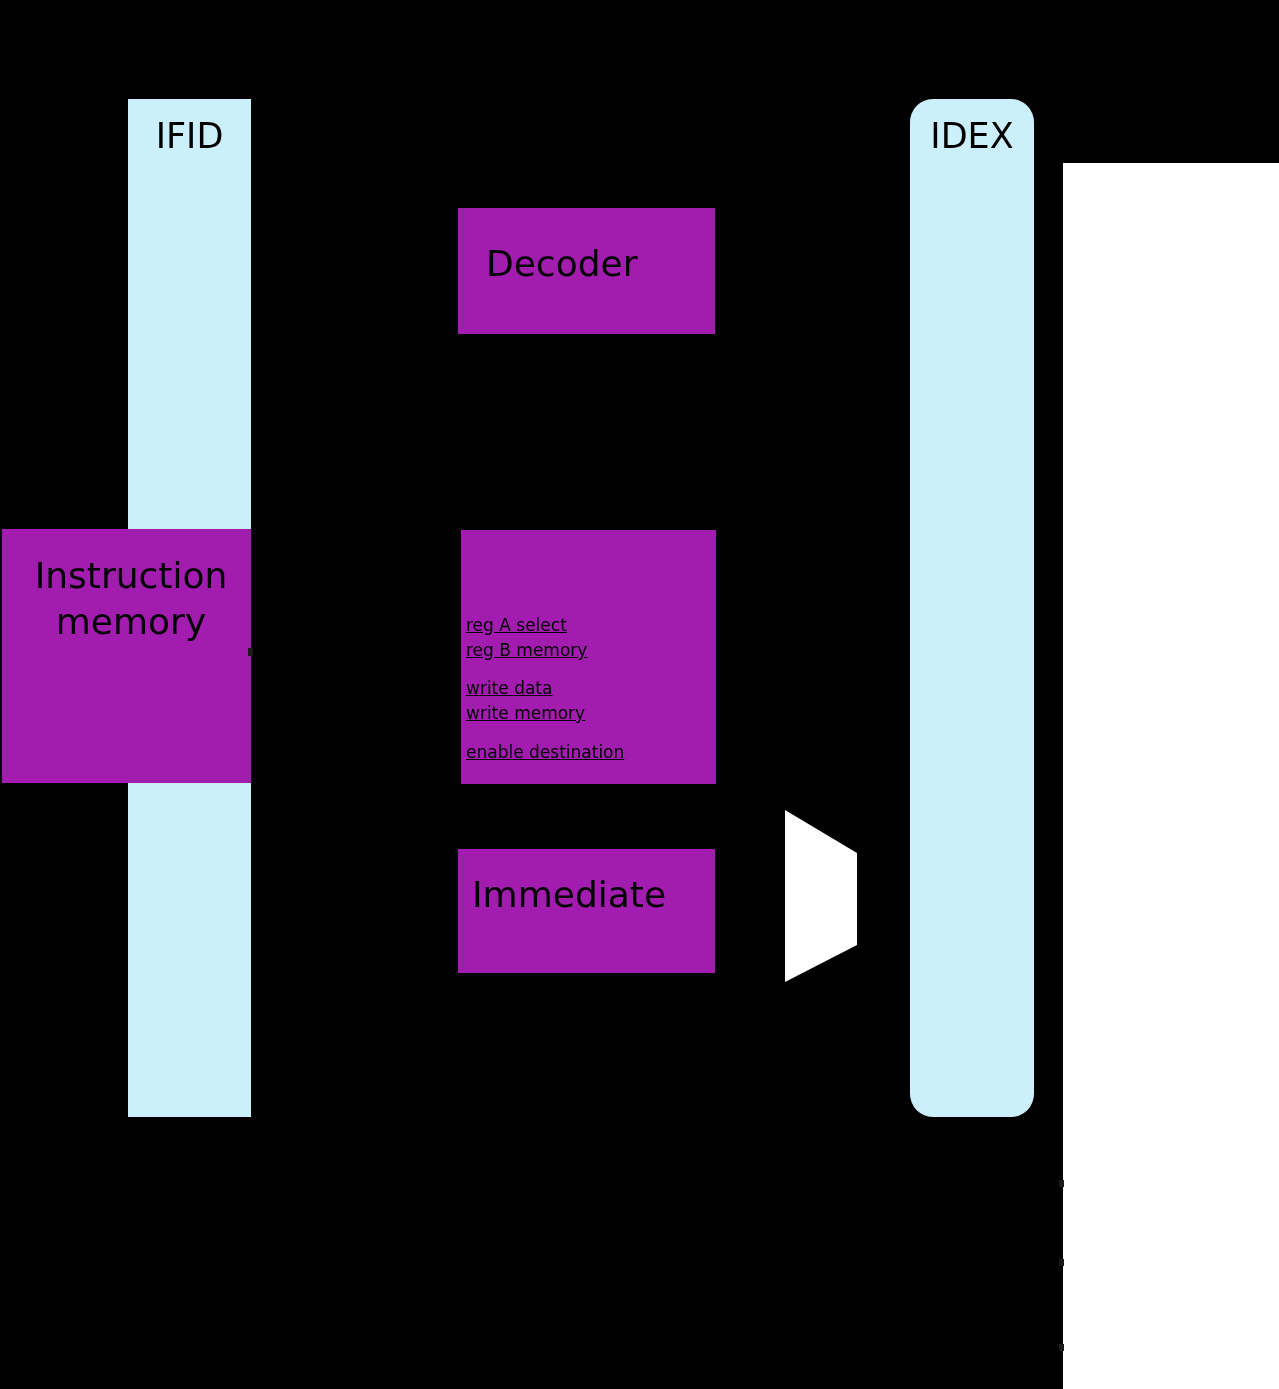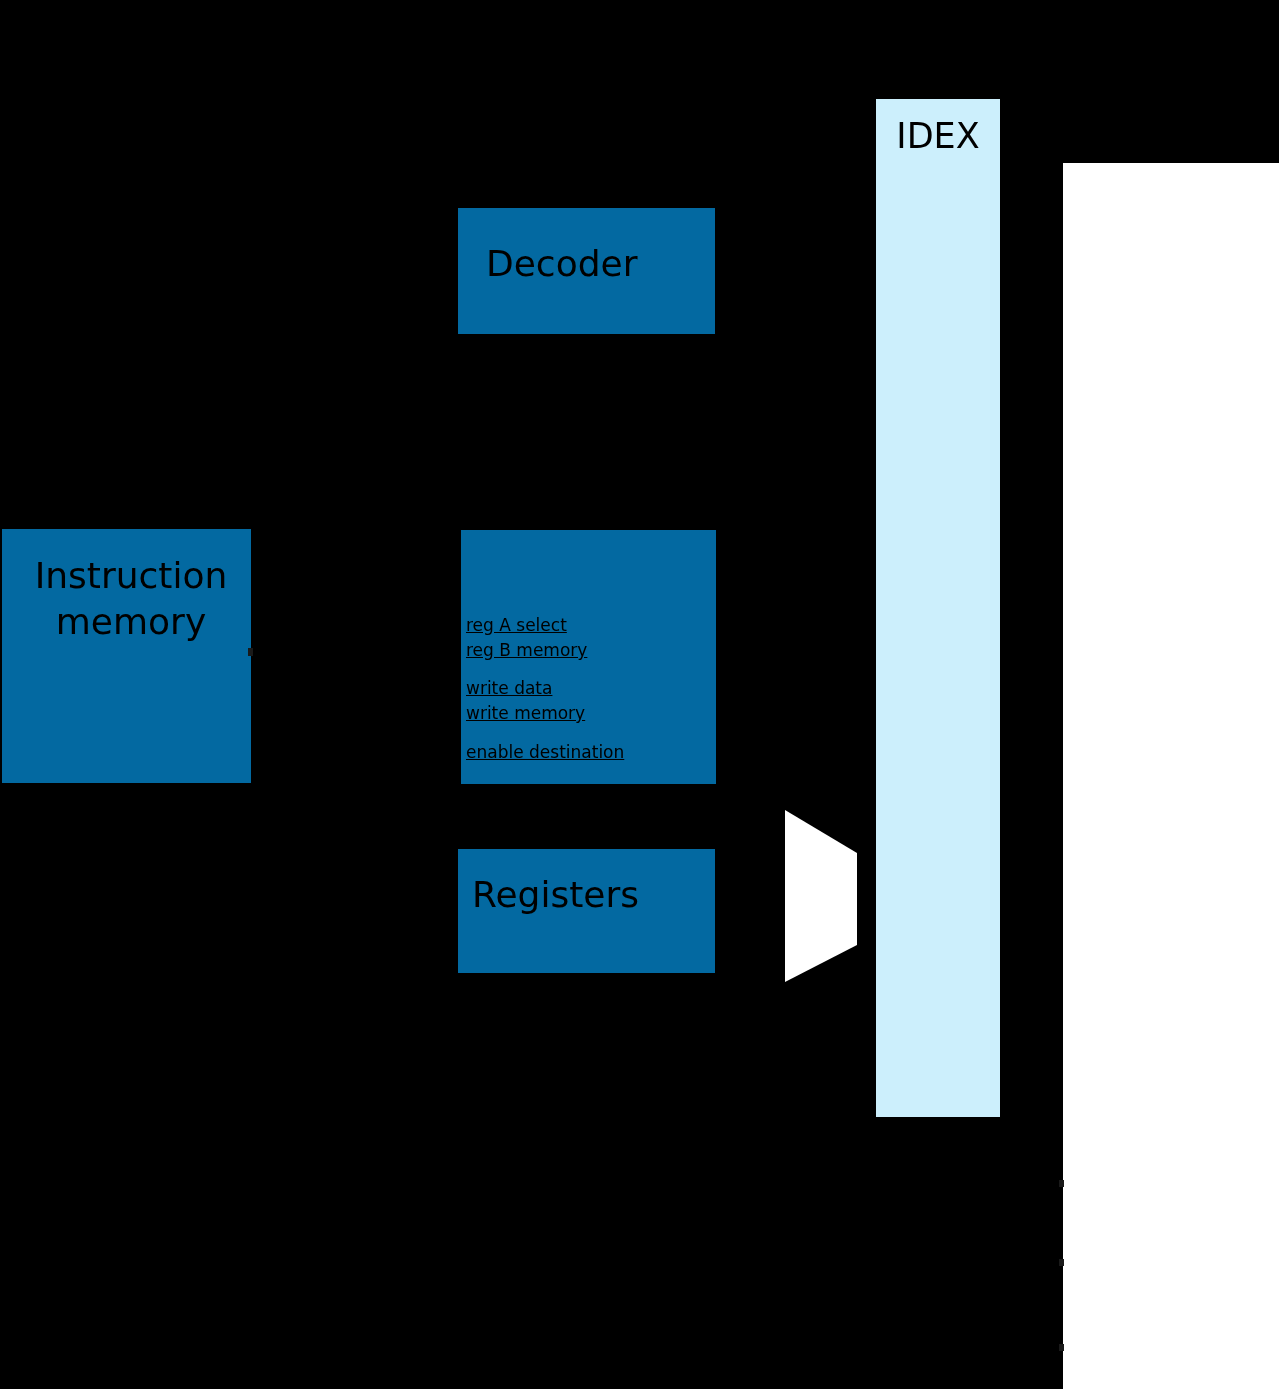--- a/index.html
+++ b/index.html
@@ -38,21 +38,21 @@
     text-align: center;
     color: #000000;
     font-size: 35px;
     line-height: 42px;
     white-space: nowrap;
   }
 
   
   .unit-box {
     position: absolute;
-    background: #0369a1;
+    background: #a21caf;
     box-sizing: border-box;
   }
   .unit-title {
     position: absolute;
     color: #000000;
     font-size: 36px;
     line-height: 44px;
     white-space: nowrap;
   }
   .unit-title.two-line {
@@ -85,22 +85,25 @@
     background: #1a1a1a;
   }
 </style>
 </head>
 <body>
 
 <div id="canvas">
 
   <div class="white-panel" style="left:1063px; top:163px; width:216px; height:1226px;"></div>
 
+  <div class="pipe-bar" style="left:128px; top:99px; width:123px; height:1018px;">
+    <span class="bar-label">IFID</span>
+  </div>
 
-  <div class="pipe-bar" style="left:876px; top:99px; width:124px; height:1018px;">
+  <div class="pipe-bar" style="left:910px; top:99px; width:124px; height:1018px;border-radius:23px;">
     <span class="bar-label">IDEX</span>
   </div>
 
   <div class="unit-box" style="left:2px; top:529px; width:249px; height:254px;text-align:center;">
     <span class="unit-title two-line" style="left:24px; top:24px; width:210px;">Instruction memory</span>
   </div>
   <div class="stub" style="left:248px; top:648px; width:5px; height:8px;"></div>
 
   <div class="unit-box" style="left:458px; top:208px; width:257px; height:126px;">
     <span class="unit-title" style="left:28px; top:34px;">Decoder</span>
@@ -110,21 +113,21 @@
     <div class="port-list" style="left:5px; top:83px;">
       <div class="port-line">reg A select</div>
       <div class="port-line">reg B memory</div>
       <div class="port-line gap-before">write data</div>
       <div class="port-line">write memory</div>
       <div class="port-line gap-big">enable destination</div>
     </div>
   </div>
 
   <div class="unit-box" style="left:458px; top:849px; width:257px; height:124px;">
-    <span class="unit-title" style="left:14px; top:24px;">Registers</span>
+    <span class="unit-title" style="left:14px; top:24px;">Immediate</span>
   </div>
 
   <div class="mux" style="left:783px; top:806px; width:80px; height:180px;">
     <svg width="80" height="180" viewBox="0 0 80 180">
       <polygon points="2,4 74,47 74,139 2,176" fill="#ffffff"></polygon>
     </svg>
   </div>
 
   <div class="stub" style="left:1059px; top:1180px; width:5px; height:7px;"></div>
   <div class="stub" style="left:1059px; top:1259px; width:5px; height:7px;"></div>

